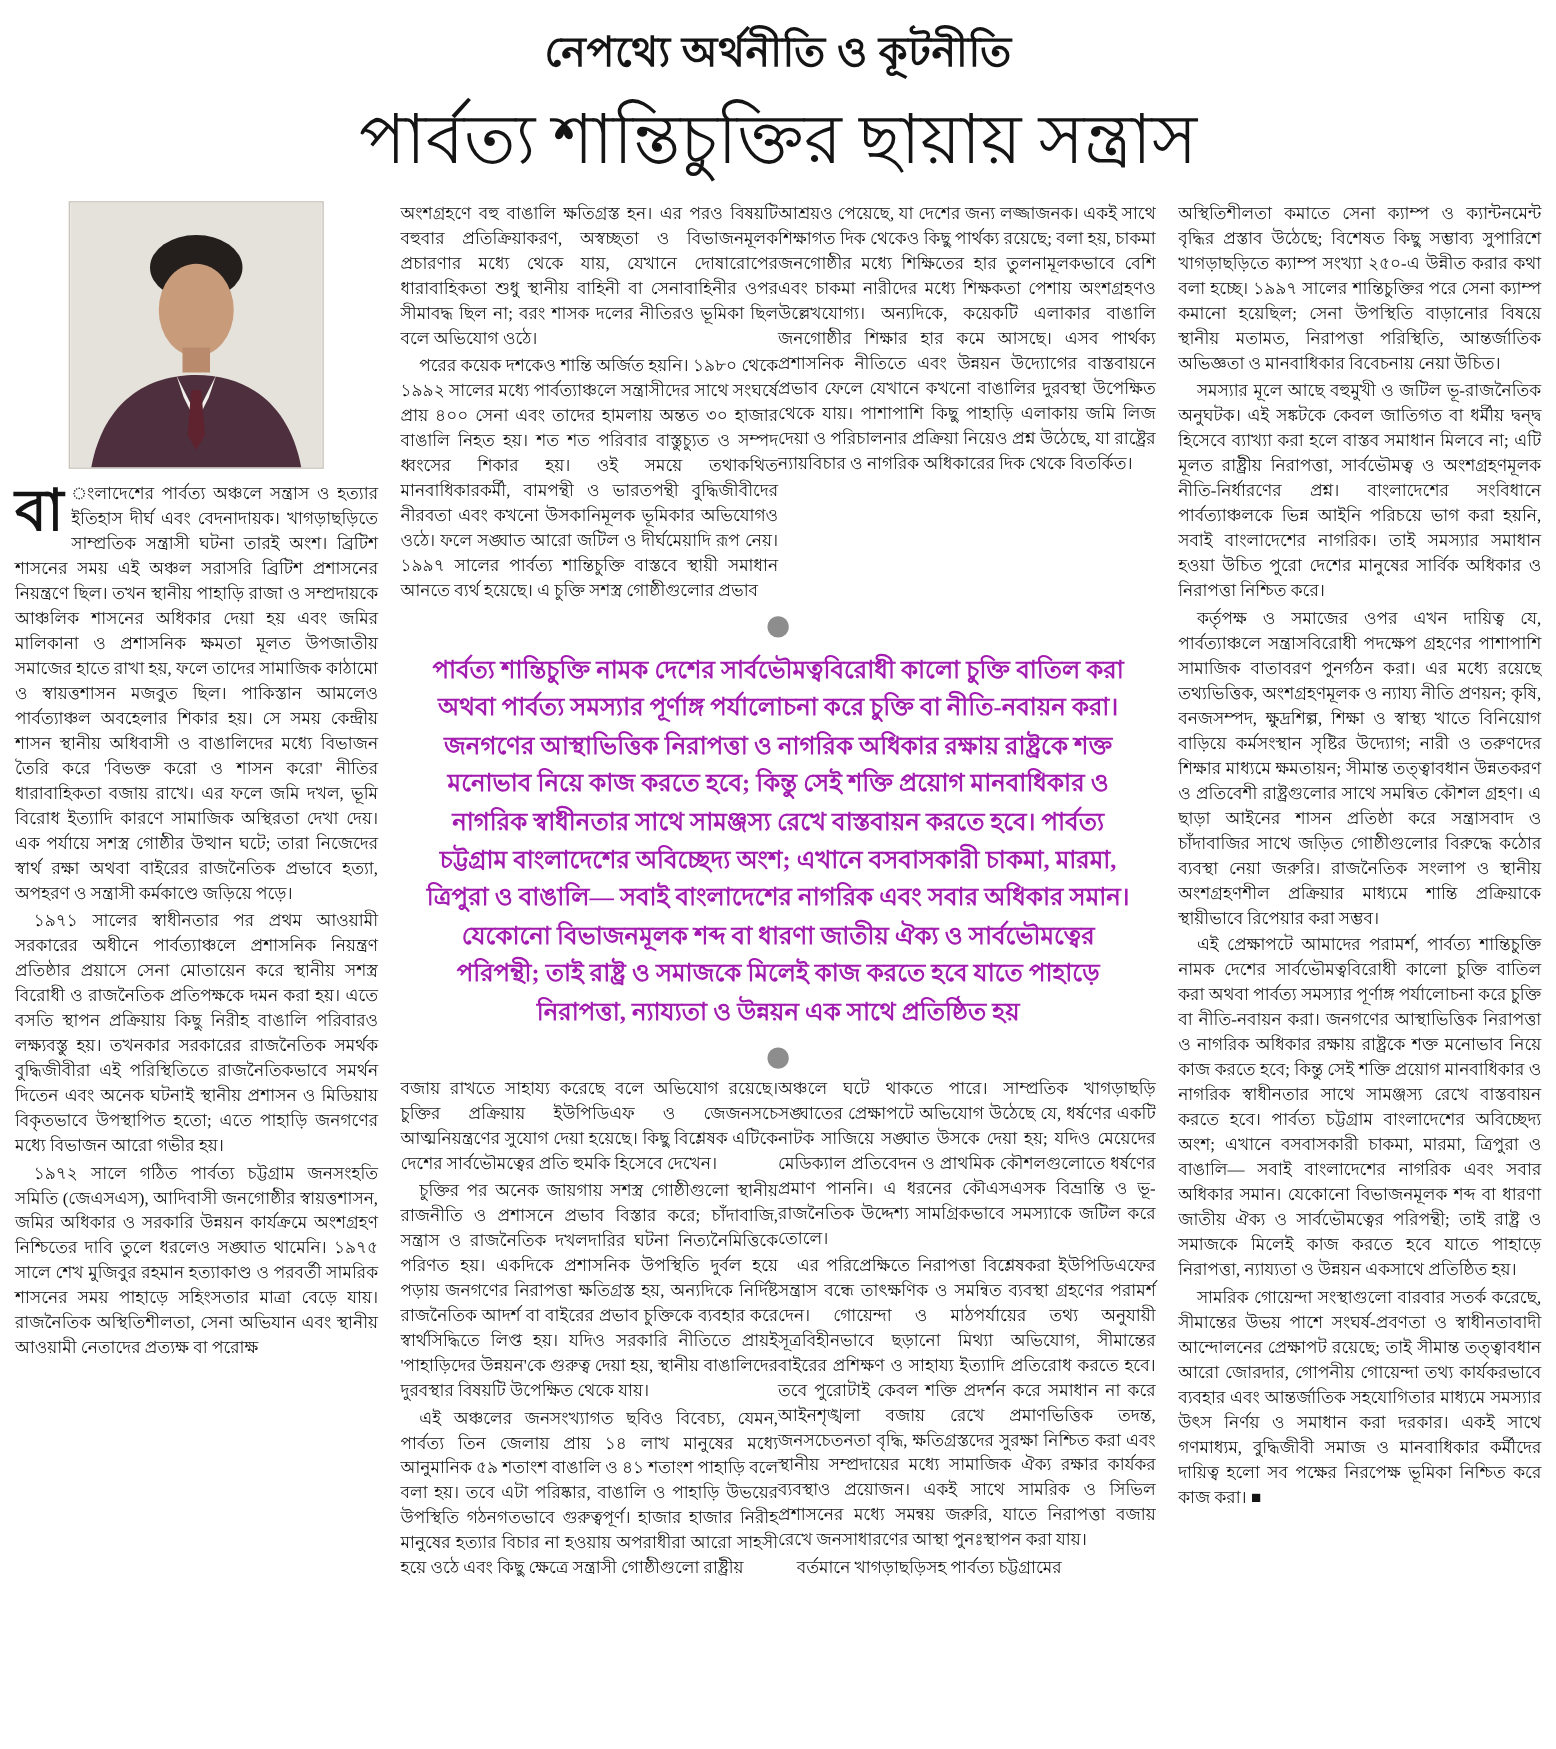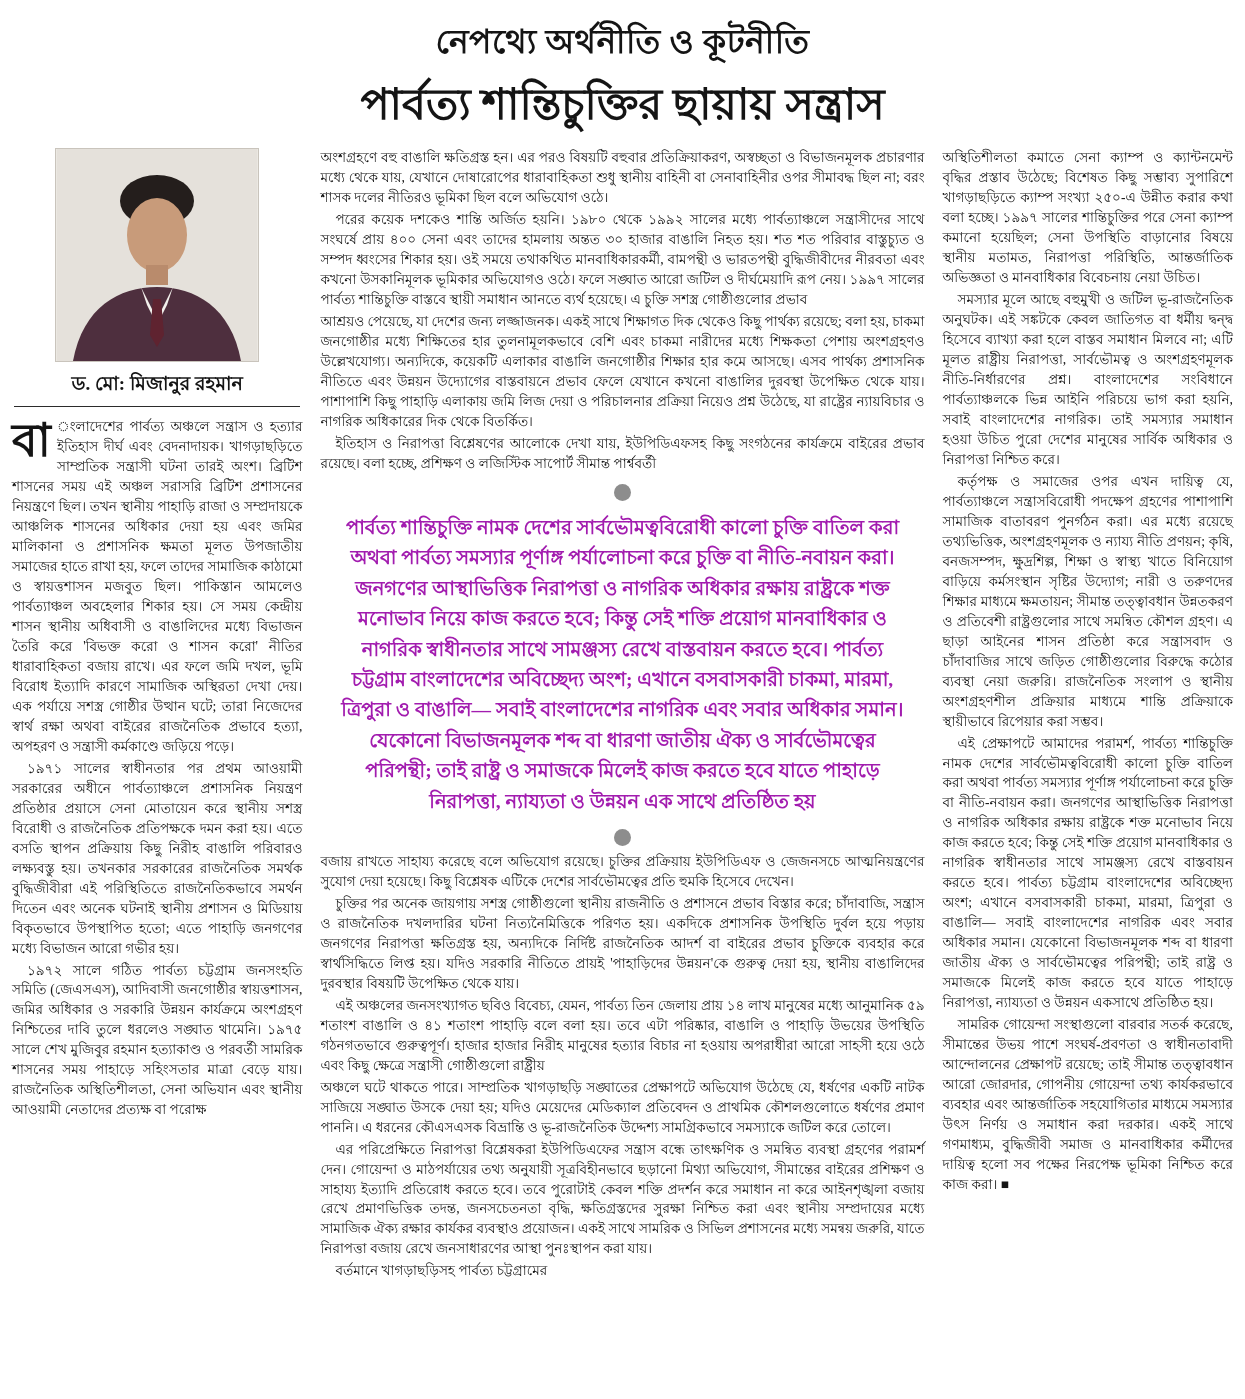--- a/index.html
+++ b/index.html
@@ -21,36 +21,36 @@
     padding: 14px 12px 10px 12px;
   }
   .masthead { text-align: center; }
   .kicker {
     font-size: 33px;
     font-weight: bold;
     margin: 2px 0 10px 0;
     letter-spacing: 0.5px;
   }
   .headline {
-    font-size: 43px;
-    font-weight: bold;
+    font-size: 55px;
+    font-weight: normal;
     line-height: 1.08;
     margin: 0 0 20px 0;
   }
   .body-grid {
     display: grid;
     grid-template-columns: 1fr 2.08fr 1fr;
     column-gap: 18px;
     font-size: 13.6px;
     line-height: 1.47;
     text-align: justify;
   }
   .subgrid {
     display: grid;
-    grid-template-columns: 1fr;
+    grid-template-columns: 1fr 1fr;
   }
   .para {
     margin: 0 0 2px 0;
     text-indent: 1.1em;
   }
   .para.noindent { text-indent: 0; }
   .author-box { margin-bottom: 10px; }
   .author-photo {
     display: block;
     width: 202px;
@@ -121,36 +121,34 @@
         <svg class="author-photo" viewBox="0 0 200 212" xmlns="http://www.w3.org/2000/svg">
           <rect width="200" height="212" fill="#eae7e1"></rect>
           <rect width="200" height="212" fill="#dcd8d0" opacity="0.35"></rect>
           <ellipse cx="100" cy="52" rx="37" ry="26" fill="#241e1c"></ellipse>
           <ellipse cx="100" cy="86" rx="30" ry="37" fill="#c89b7a"></ellipse>
           <rect x="89" y="116" width="22" height="20" fill="#b98b6c"></rect>
           <path d="M16 212 C 26 158, 62 138, 100 138 C 138 138, 174 158, 184 212 Z" fill="#4e2f3e"></path>
           <path d="M84 138 L100 170 L116 138 L110 156 L100 176 L90 156 Z" fill="#f2f0ec"></path>
           <path d="M96 150 L104 150 L107 186 L100 198 L93 186 Z" fill="#5f2330"></path>
         </svg>
-        <div class="author-name">ড. মো: মিজানুর রহমান</div>
       </div>
       <p class="para noindent"><span class="dropcap">বা</span><span>ংলাদেশের পার্বত্য অঞ্চলে সন্ত্রাস ও হত্যার ইতিহাস দীর্ঘ এবং বেদনাদায়ক। খাগড়াছড়িতে সাম্প্রতিক সন্ত্রাসী ঘটনা তারই অংশ। ব্রিটিশ শাসনের সময় এই অঞ্চল সরাসরি ব্রিটিশ প্রশাসনের নিয়ন্ত্রণে ছিল। তখন স্থানীয় পাহাড়ি রাজা ও সম্প্রদায়কে আঞ্চলিক শাসনের অধিকার দেয়া হয় এবং জমির মালিকানা ও প্রশাসনিক ক্ষমতা মূলত উপজাতীয় সমাজের হাতে রাখা হয়, ফলে তাদের সামাজিক কাঠামো ও স্বায়ত্তশাসন মজবুত ছিল। পাকিস্তান আমলেও পার্বত্যাঞ্চল অবহেলার শিকার হয়। সে সময় কেন্দ্রীয় শাসন স্থানীয় অধিবাসী ও বাঙালিদের মধ্যে বিভাজন তৈরি করে 'বিভক্ত করো ও শাসন করো' নীতির ধারাবাহিকতা বজায় রাখে। এর ফলে জমি দখল, ভূমি বিরোধ ইত্যাদি কারণে সামাজিক অস্থিরতা দেখা দেয়। এক পর্যায়ে সশস্ত্র গোষ্ঠীর উত্থান ঘটে; তারা নিজেদের স্বার্থ রক্ষা অথবা বাইরের রাজনৈতিক প্রভাবে হত্যা, অপহরণ ও সন্ত্রাসী কর্মকাণ্ডে জড়িয়ে পড়ে।</span></p>
       <p class="para">১৯৭১ সালের স্বাধীনতার পর প্রথম আওয়ামী সরকারের অধীনে পার্বত্যাঞ্চলে প্রশাসনিক নিয়ন্ত্রণ প্রতিষ্ঠার প্রয়াসে সেনা মোতায়েন করে স্থানীয় সশস্ত্র বিরোধী ও রাজনৈতিক প্রতিপক্ষকে দমন করা হয়। এতে বসতি স্থাপন প্রক্রিয়ায় কিছু নিরীহ বাঙালি পরিবারও লক্ষ্যবস্তু হয়। তখনকার সরকারের রাজনৈতিক সমর্থক বুদ্ধিজীবীরা এই পরিস্থিতিতে রাজনৈতিকভাবে সমর্থন দিতেন এবং অনেক ঘটনাই স্থানীয় প্রশাসন ও মিডিয়ায় বিকৃতভাবে উপস্থাপিত হতো; এতে পাহাড়ি জনগণের মধ্যে বিভাজন আরো গভীর হয়।</p>
       <p class="para">১৯৭২ সালে গঠিত পার্বত্য চট্টগ্রাম জনসংহতি সমিতি (জেএসএস), আদিবাসী জনগোষ্ঠীর স্বায়ত্তশাসন, জমির অধিকার ও সরকারি উন্নয়ন কার্যক্রমে অংশগ্রহণ নিশ্চিতের দাবি তুলে ধরলেও সঙ্ঘাত থামেনি। ১৯৭৫ সালে শেখ মুজিবুর রহমান হত্যাকাণ্ড ও পরবর্তী সামরিক শাসনের সময় পাহাড়ে সহিংসতার মাত্রা বেড়ে যায়। রাজনৈতিক অস্থিতিশীলতা, সেনা অভিযান এবং স্থানীয় আওয়ামী নেতাদের প্রত্যক্ষ বা পরোক্ষ</p>
     </div>
 
     <div class="col">
       <div class="subgrid">
         <div>
           <p class="para noindent">অংশগ্রহণে বহু বাঙালি ক্ষতিগ্রস্ত হন। এর পরও বিষয়টি বহুবার প্রতিক্রিয়াকরণ, অস্বচ্ছতা ও বিভাজনমূলক প্রচারণার মধ্যে থেকে যায়, যেখানে দোষারোপের ধারাবাহিকতা শুধু স্থানীয় বাহিনী বা সেনাবাহিনীর ওপর সীমাবদ্ধ ছিল না; বরং শাসক দলের নীতিরও ভূমিকা ছিল বলে অভিযোগ ওঠে।</p>
           <p class="para">পরের কয়েক দশকেও শান্তি অর্জিত হয়নি। ১৯৮০ থেকে ১৯৯২ সালের মধ্যে পার্বত্যাঞ্চলে সন্ত্রাসীদের সাথে সংঘর্ষে প্রায় ৪০০ সেনা এবং তাদের হামলায় অন্তত ৩০ হাজার বাঙালি নিহত হয়। শত শত পরিবার বাস্তুচ্যুত ও সম্পদ ধ্বংসের শিকার হয়। ওই সময়ে তথাকথিত মানবাধিকারকর্মী, বামপন্থী ও ভারতপন্থী বুদ্ধিজীবীদের নীরবতা এবং কখনো উসকানিমূলক ভূমিকার অভিযোগও ওঠে। ফলে সঙ্ঘাত আরো জটিল ও দীর্ঘমেয়াদি রূপ নেয়। ১৯৯৭ সালের পার্বত্য শান্তিচুক্তি বাস্তবে স্থায়ী সমাধান আনতে ব্যর্থ হয়েছে। এ চুক্তি সশস্ত্র গোষ্ঠীগুলোর প্রভাব</p>
         </div>
         <div>
           <p class="para noindent">আশ্রয়ও পেয়েছে, যা দেশের জন্য লজ্জাজনক। একই সাথে শিক্ষাগত দিক থেকেও কিছু পার্থক্য রয়েছে; বলা হয়, চাকমা জনগোষ্ঠীর মধ্যে শিক্ষিতের হার তুলনামূলকভাবে বেশি এবং চাকমা নারীদের মধ্যে শিক্ষকতা পেশায় অংশগ্রহণও উল্লেখযোগ্য। অন্যদিকে, কয়েকটি এলাকার বাঙালি জনগোষ্ঠীর শিক্ষার হার কমে আসছে। এসব পার্থক্য প্রশাসনিক নীতিতে এবং উন্নয়ন উদ্যোগের বাস্তবায়নে প্রভাব ফেলে যেখানে কখনো বাঙালির দুরবস্থা উপেক্ষিত থেকে যায়। পাশাপাশি কিছু পাহাড়ি এলাকায় জমি লিজ দেয়া ও পরিচালনার প্রক্রিয়া নিয়েও প্রশ্ন উঠেছে, যা রাষ্ট্রের ন্যায়বিচার ও নাগরিক অধিকারের দিক থেকে বিতর্কিত।</p>
-          <p class="para">ইতিহাস ও নিরাপত্তা বিশ্লেষণের আলোকে দেখা যায়, ইউপিডিএফসহ কিছু সংগঠনের কার্যক্রমে বাইরের প্রভাব রয়েছে। বলা হচ্ছে, প্রশিক্ষণ ও লজিস্টিক সাপোর্ট সীমান্ত পার্শ্ববর্তী</p>
         </div>
       </div>
 
       <div class="quote-wrap">
         <div class="quote-dot"></div>
         <div class="quote-block">পার্বত্য শান্তিচুক্তি নামক দেশের সার্বভৌমত্ববিরোধী কালো চুক্তি বাতিল করা অথবা পার্বত্য সমস্যার পূর্ণাঙ্গ পর্যালোচনা করে চুক্তি বা নীতি-নবায়ন করা। জনগণের আস্থাভিত্তিক নিরাপত্তা ও নাগরিক অধিকার রক্ষায় রাষ্ট্রকে শক্ত মনোভাব নিয়ে কাজ করতে হবে; কিন্তু সেই শক্তি প্রয়োগ মানবাধিকার ও নাগরিক স্বাধীনতার সাথে সামঞ্জস্য রেখে বাস্তবায়ন করতে হবে। পার্বত্য চট্টগ্রাম বাংলাদেশের অবিচ্ছেদ্য অংশ; এখানে বসবাসকারী চাকমা, মারমা, ত্রিপুরা ও বাঙালি— সবাই বাংলাদেশের নাগরিক এবং সবার অধিকার সমান। যেকোনো বিভাজনমূলক শব্দ বা ধারণা জাতীয় ঐক্য ও সার্বভৌমত্বের পরিপন্থী; তাই রাষ্ট্র ও সমাজকে মিলেই কাজ করতে হবে যাতে পাহাড়ে নিরাপত্তা, ন্যায্যতা ও উন্নয়ন এক সাথে প্রতিষ্ঠিত হয়</div>
         <div class="quote-dot bottom"></div>
       </div>
 
       <div class="subgrid">

